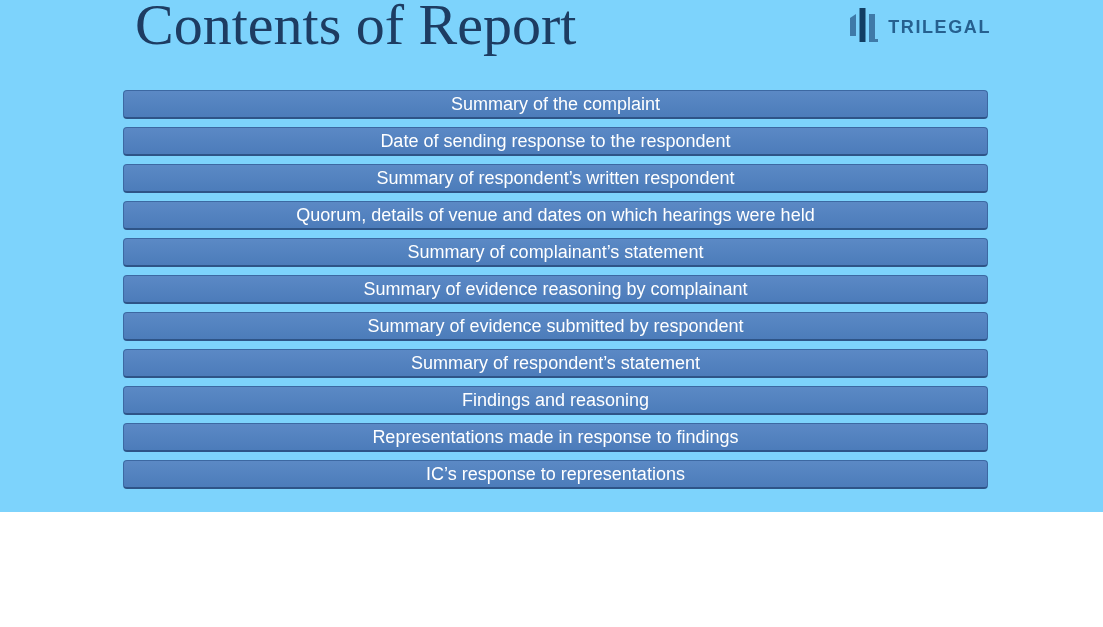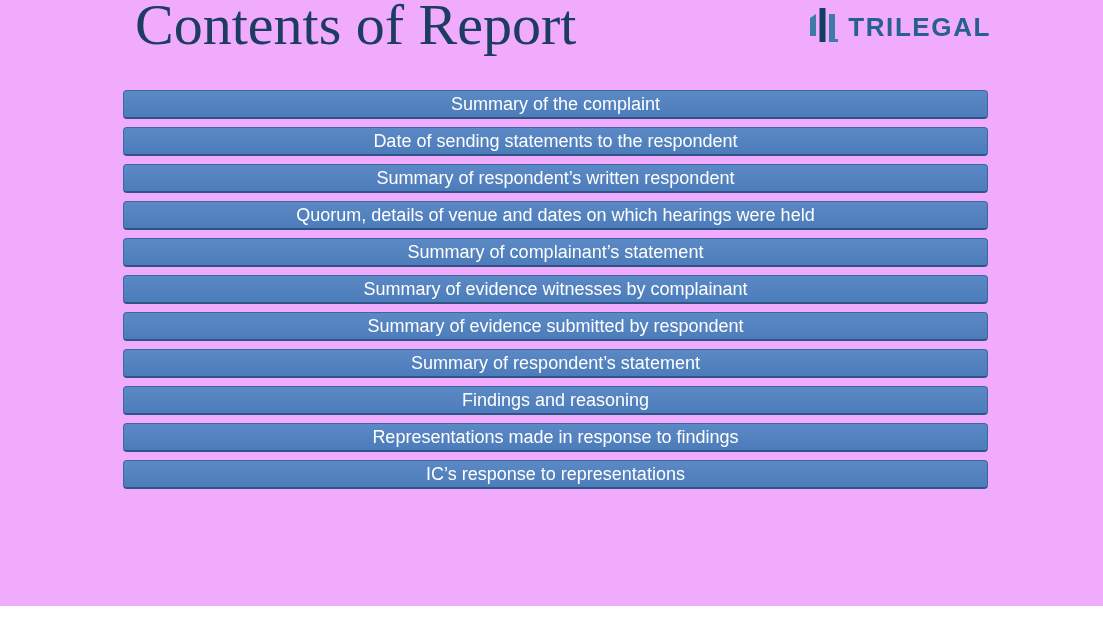--- a/index.html
+++ b/index.html
@@ -1,20 +1,20 @@
 <!DOCTYPE html>
 <html><head>
 <meta charset="utf-8">
 <style>
   html, body { margin: 0; padding: 0; background: #ffffff; }
   .slide {
     position: relative;
     width: 1103px;
-    height: 606px;
-    background: #f0abfc;
+    height: 512px;
+    background: #7dd3fc;
     overflow: hidden;
     font-family: "Liberation Sans", sans-serif;
   }
   .title {
     position: absolute;
     left: 135px;
     top: -7px;
     margin: 0;
     font-family: "Liberation Serif", serif;
     font-weight: 400;
@@ -26,21 +26,21 @@
   .logo {
     position: absolute;
     top: 8px;
     right: 112px;
     display: flex;
     align-items: center;
     gap: 10px;
   }
   .logo-icon { display: inline-flex; }
   .logo-text {
-    font-size: 26px;
+    font-size: 18px;
     font-weight: 700;
     letter-spacing: 1.6px;
     color: #26608f;
   }
   .bars {
     position: absolute;
     left: 123px;
     top: 90px;
     width: 865px;
     display: flex;
@@ -83,37 +83,37 @@
     <span class="logo-text">TRILEGAL</span>
   </div>
 
   <div class="bars">
 
       <div class="bar">
         <span class="bar-label">Summary of the complaint</span>
       </div>
 
       <div class="bar">
-        <span class="bar-label">Date of sending statements to the respondent</span>
+        <span class="bar-label">Date of sending response to the respondent</span>
       </div>
 
       <div class="bar">
         <span class="bar-label">Summary of respondent’s written respondent</span>
       </div>
 
       <div class="bar">
         <span class="bar-label">Quorum, details of venue and dates on which hearings were held</span>
       </div>
 
       <div class="bar">
         <span class="bar-label">Summary of complainant’s statement</span>
       </div>
 
       <div class="bar">
-        <span class="bar-label">Summary of evidence witnesses by complainant</span>
+        <span class="bar-label">Summary of evidence reasoning by complainant</span>
       </div>
 
       <div class="bar">
         <span class="bar-label">Summary of evidence submitted by respondent</span>
       </div>
 
       <div class="bar">
         <span class="bar-label">Summary of respondent’s statement</span>
       </div>
 

